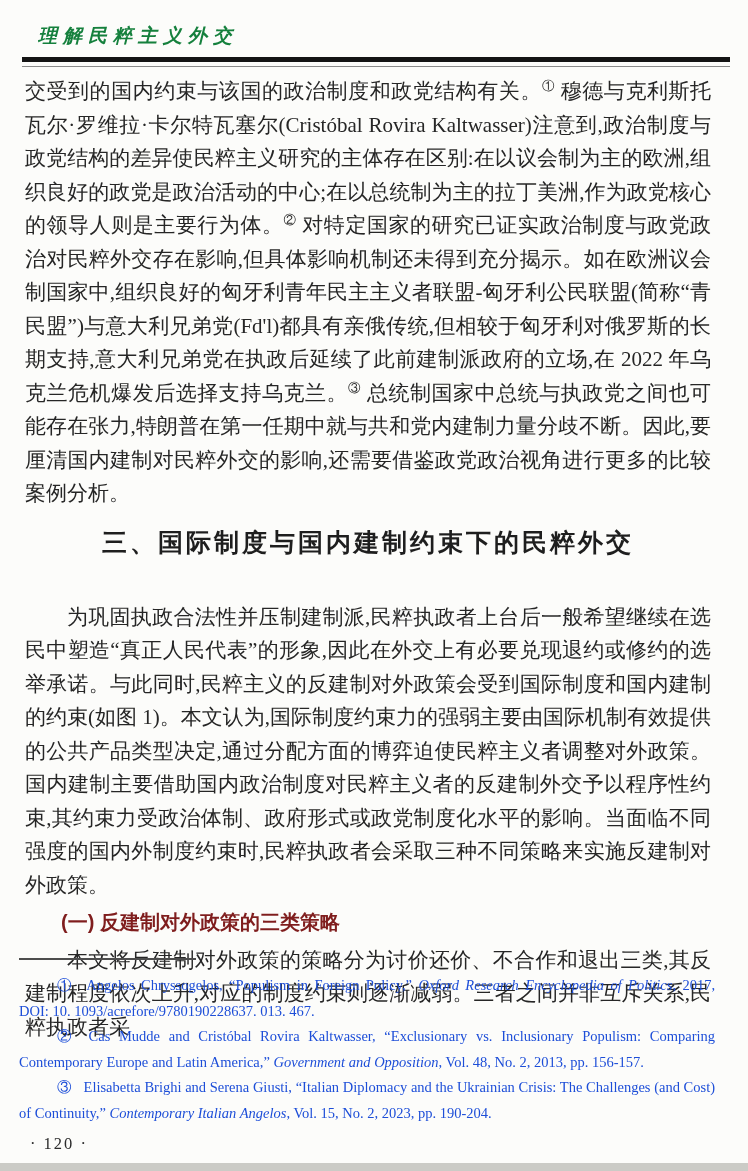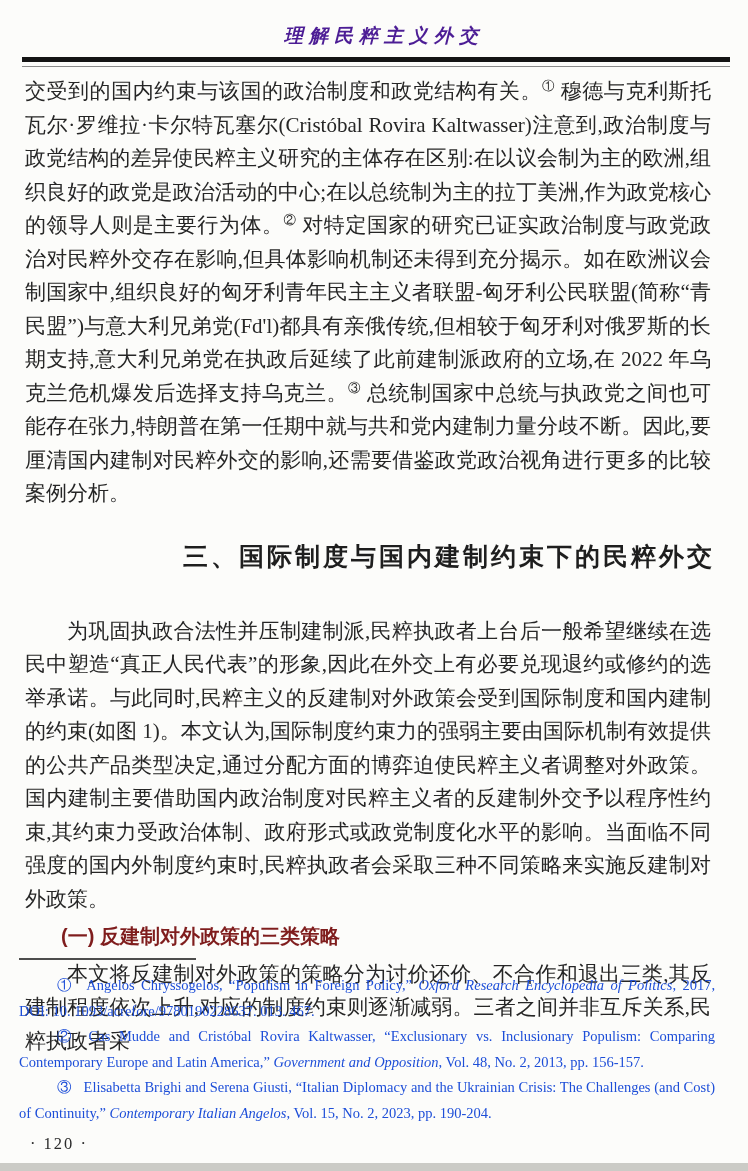--- a/index.html
+++ b/index.html
@@ -13,24 +13,23 @@
     overflow: hidden;
     box-sizing: border-box;
   }
   
   .running-header { padding: 24px 18px 0 22px; }
   .rh-title {
     font-size: 19px;
     font-style: italic;
     font-weight: 600;
     letter-spacing: 6px;
-    color: #4c1d95;
+    color: #15803d;
     margin-left: 16px;
     line-height: 24px;
-    text-align: center;
   }
   .rule-thick { height: 5px; background: #141414; margin-top: 9px; }
   .rule-thin  { height: 1px; background: #8a8a8a; margin-top: 4px; }
 
   
   .page-body { margin: 8px 33px 0 21px; }
   .body-para {
     margin: 4px;
     font-size: 21px;
     line-height: 33.5px;
@@ -39,24 +38,24 @@
     color: #262626;
   }
   .body-para.indent { text-indent: 2em; }
   sup.fnref {
     font-size: 12.5px;
     line-height: 0;
     vertical-align: super;
     letter-spacing: 0;
   }
   .section-heading {
-    margin: 28px 0 40px 0;
+    margin: 14px 0 40px 0;
     font-size: 25px;
     font-weight: bold;
-    text-align: right;
+    text-align: center;
     letter-spacing: 3px;
     color: #1e1e1e;
     line-height: 36px;
   }
   .sub-heading {
     margin: 0;
     font-family: "Liberation Sans", "DejaVu Sans", sans-serif;
     font-size: 20px;
     font-weight: bold;
     line-height: 33.5px;

